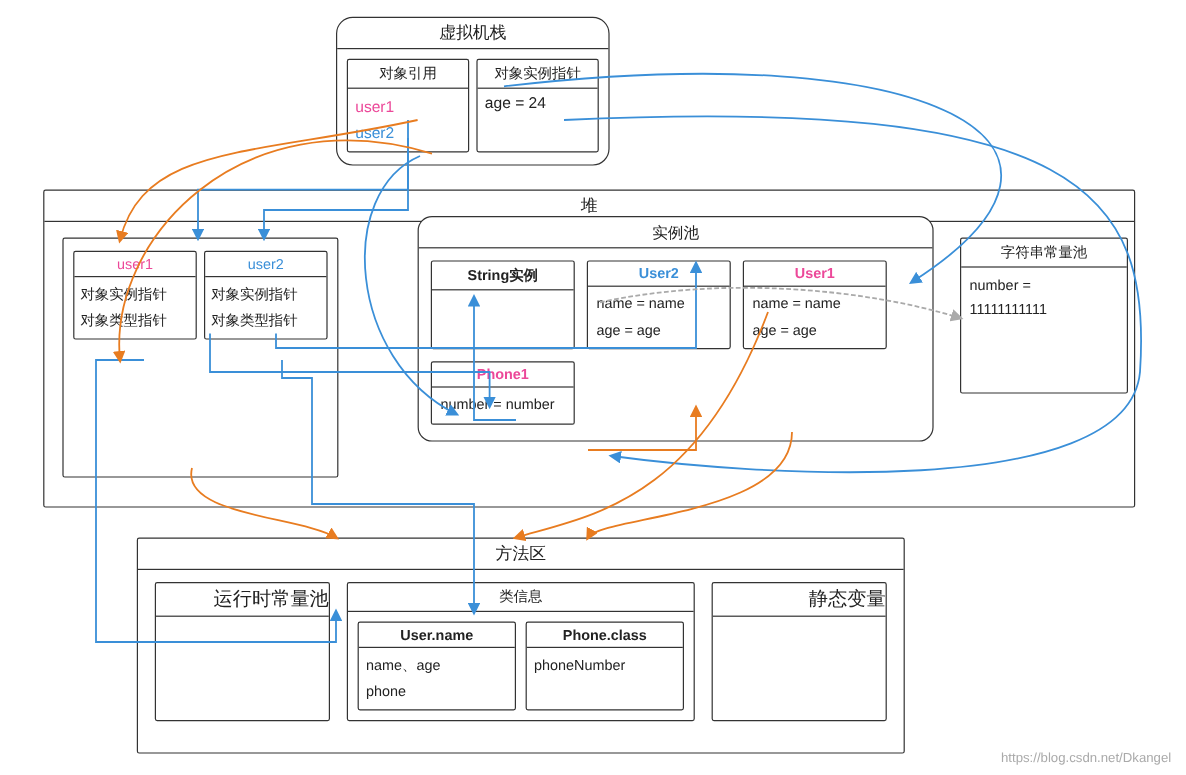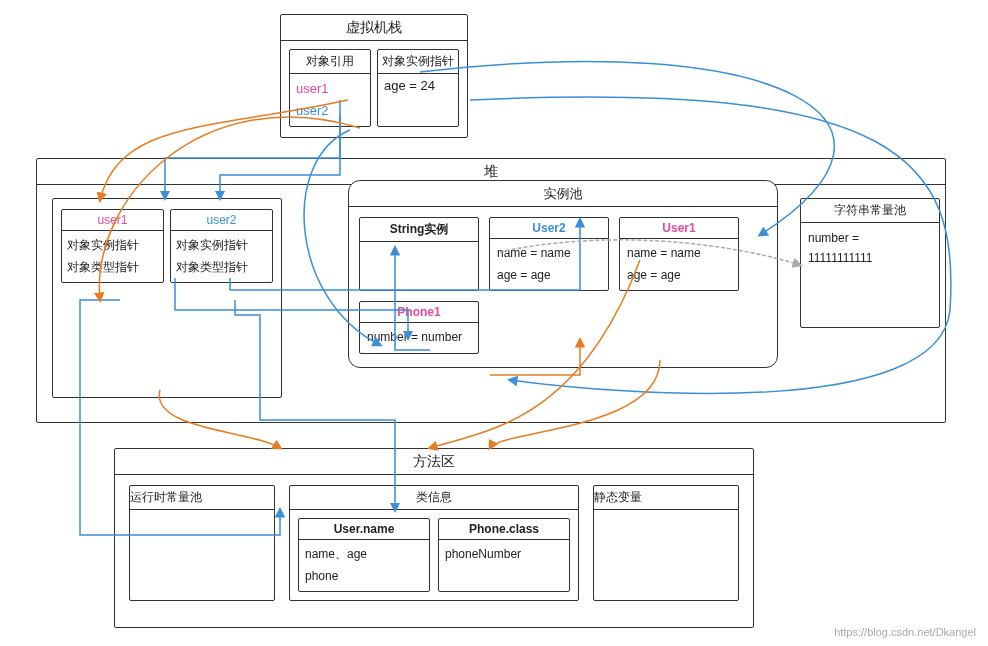--- a/index.html
+++ b/index.html
@@ -18,23 +18,23 @@
       position: absolute;
       top: 0; left: 0;
       width: 988px;
       height: 646px;
     }
 
     
     .vms-box {
       position: absolute;
       top: 14px; left: 280px;
-      width: 188px;
-      border: 1.5px solid #333;
-      border-radius: 2px;
+      width: 228px;
+      border: 1.5px solid #333;
+      border-radius: 14px;
       background: #fff;
     }
     .vms-title {
       text-align: center;
       padding: 4px 0 3px;
       font-size: 14px;
       border-bottom: 1.5px solid #333;
     }
     .vms-inner {
       display: flex;
@@ -199,22 +199,22 @@
       display: flex;
       gap: 14px;
       padding: 10px 14px;
     }
     .runtime-const-pool, .static-var {
       border: 1.5px solid #333;
       border-radius: 2px;
       flex: 1;
     }
     .runtime-const-pool-title, .static-var-title {
-      text-align: left;
-      font-size: 12px;
+      text-align: right;
+      font-size: 16px;
       padding: 3px 0;
       border-bottom: 1.5px solid #333;
     }
     .runtime-const-pool-body, .static-var-body {
       padding: 5px;
       font-size: 12px;
     }
     .class-info-box {
       border: 1.5px solid #333;
       border-radius: 2px;

